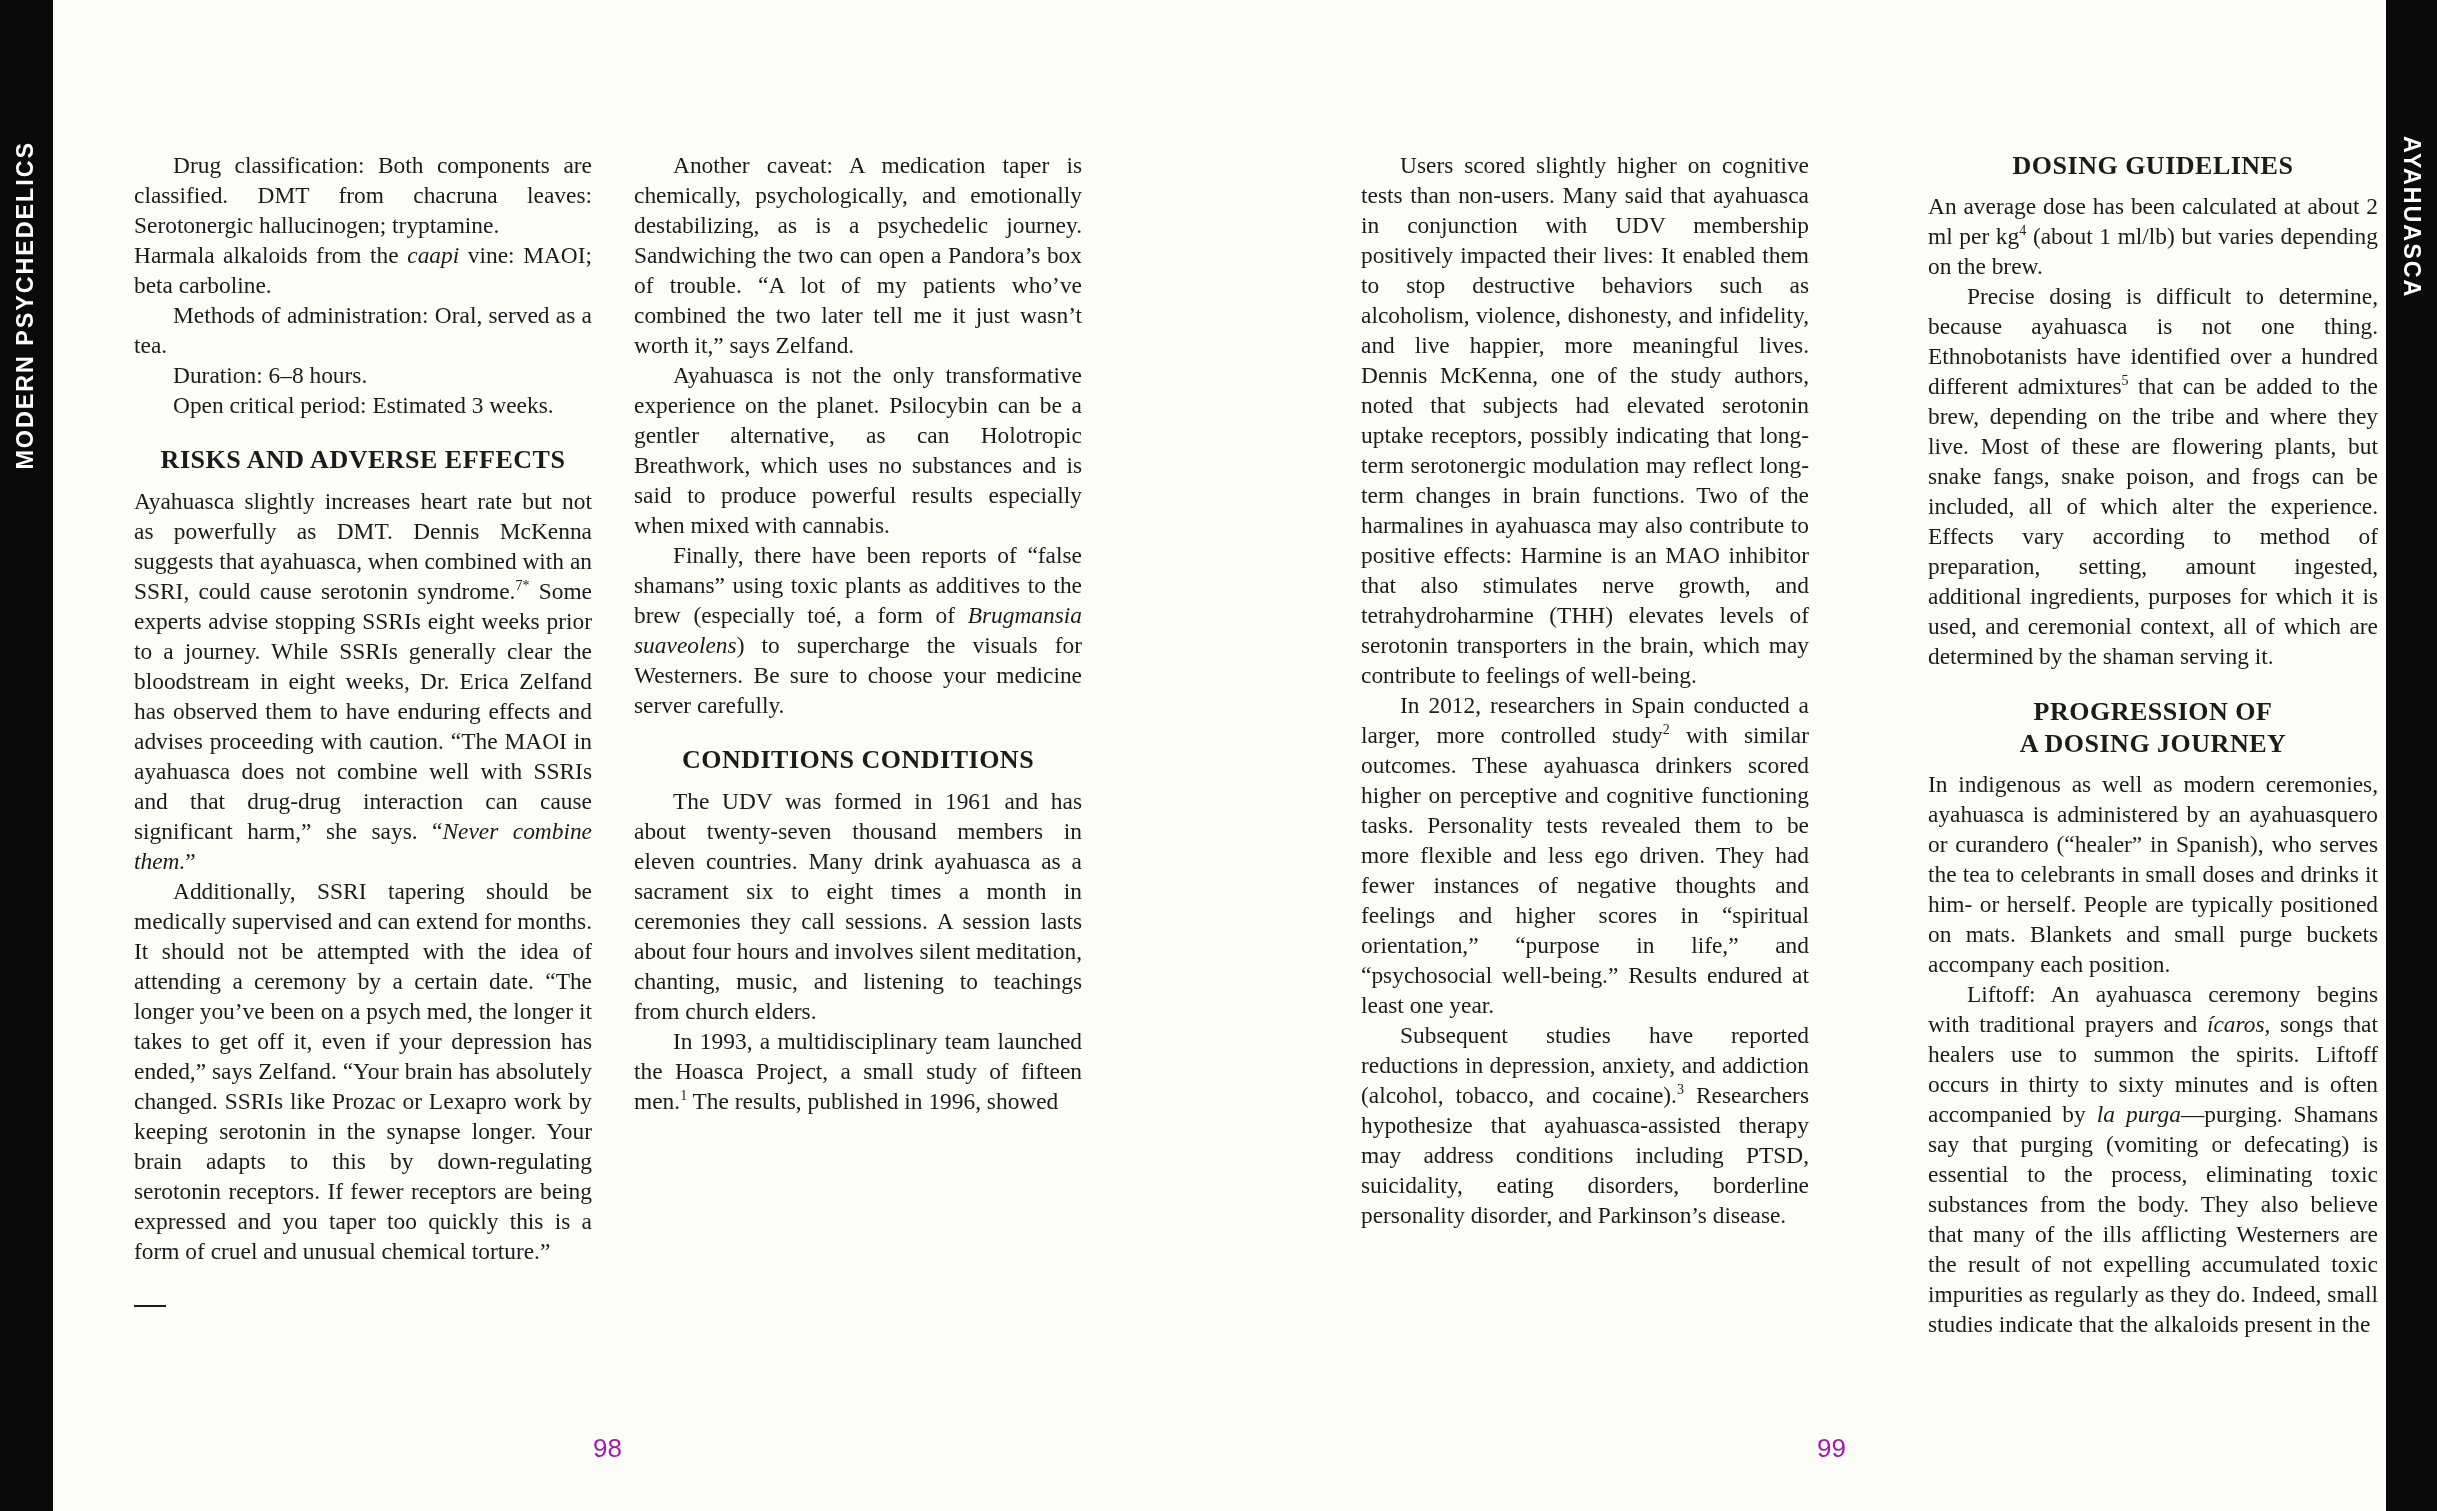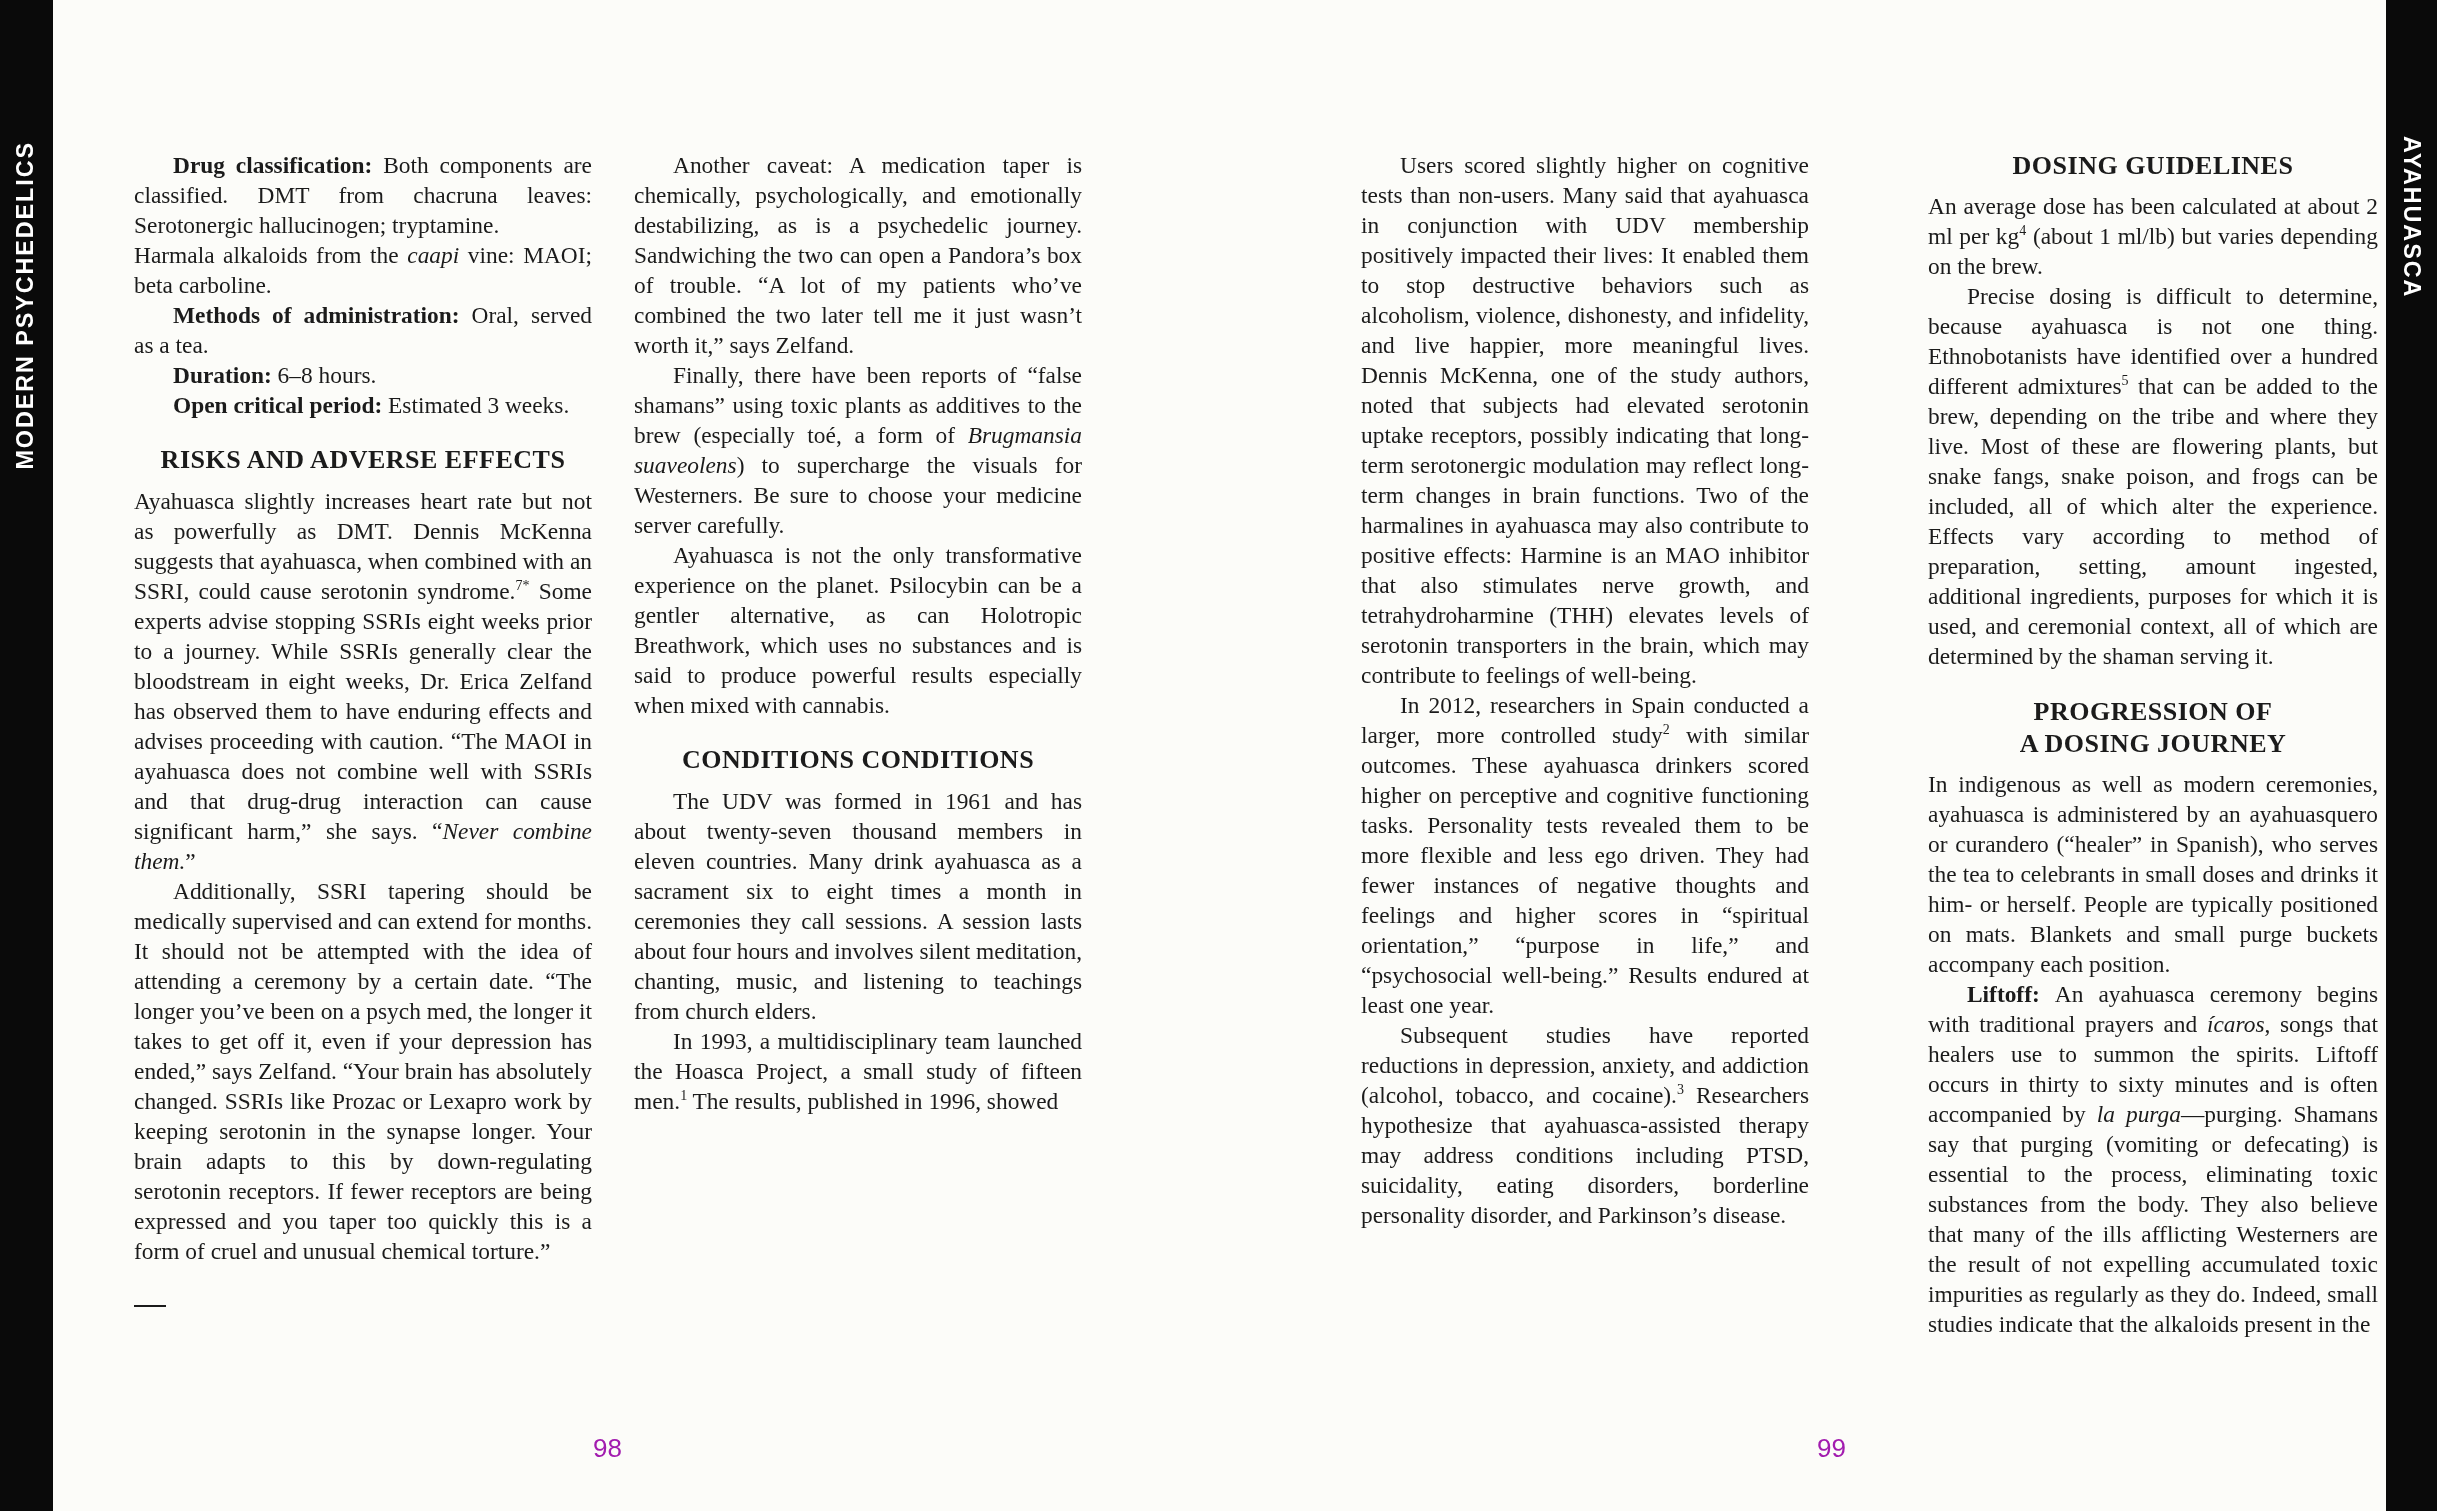--- a/index.html
+++ b/index.html
@@ -38,21 +38,21 @@
     color: #1b1b1b;
     text-align: justify;
   }
   .col-a { left: 134px;  width: 458px; }
   .col-b { left: 634px;  width: 448px; }
   .col-c { left: 1361px; width: 448px; }
   .col-d { left: 1928px; width: 450px; }
 
   .text-col p { margin: 0; }
   .text-col p.indent { text-indent: 39px; }
-  .b { font-weight: 700; }
+  .b { font-weight: 400; }
   .i { font-style: italic; }
   sup {
     font-size: 14px;
     vertical-align: super;
     line-height: 0;
   }
   .heading {
     font-weight: 700;
     font-size: 26px;
     line-height: 32px;
@@ -109,22 +109,22 @@
         <p class="indent"><span class="b">Duration: </span><span>6–8 hours.</span></p>
         <p class="indent"><span class="b">Open critical period: </span><span>Estimated 3 weeks.</span></p>
         <div class="heading">
           <div>RISKS AND ADVERSE EFFECTS</div>
         </div>
         <p class="noindent"><span>Ayahuasca slightly increases heart rate but not as powerfully as DMT. Dennis McKenna suggests that ayahuasca, when combined with an SSRI, could cause serotonin syndrome.</span><sup>7*</sup><span> Some experts advise stopping SSRIs eight weeks prior to a journey. While SSRIs generally clear the bloodstream in eight weeks, Dr. Erica Zelfand has observed them to have enduring effects and advises proceeding with caution. “The MAOI in ayahuasca does not combine well with SSRIs and that drug-drug interaction can cause significant harm,” she says. “</span><span class="i">Never combine them.</span><span>”</span></p>
         <p class="indent"><span>Additionally, SSRI tapering should be medically supervised and can extend for months. It should not be attempted with the idea of attending a ceremony by a certain date. “The longer you’ve been on a psych med, the longer it takes to get off it, even if your depression has ended,” says Zelfand. “Your brain has absolutely changed. SSRIs like Prozac or Lexapro work by keeping serotonin in the synapse longer. Your brain adapts to this by down-regulating serotonin receptors. If fewer receptors are being expressed and you taper too quickly this is a form of cruel and unusual chemical torture.”</span></p>
       </div>
     <div class="text-col col-b">
         <p class="indent"><span>Another caveat: A medication taper is chemically, psychologically, and emotionally destabilizing, as is a psychedelic journey. Sandwiching the two can open a Pandora’s box of trouble. “A lot of my patients who’ve combined the two later tell me it just wasn’t worth it,” says Zelfand.</span></p>
+        <p class="indent"><span>Ayahuasca is not the only transformative experience on the planet. Psilocybin can be a gentler alternative, as can Holotropic Breathwork, which uses no substances and is said to produce powerful results especially when mixed with cannabis.</span></p>
         <p class="indent"><span>Finally, there have been reports of “false shamans” using toxic plants as additives to the brew (especially toé, a form of </span><span class="i">Brugmansia suaveolens</span><span>) to supercharge the visuals for Westerners. Be sure to choose your medicine server carefully.</span></p>
-        <p class="indent"><span>Ayahuasca is not the only transformative experience on the planet. Psilocybin can be a gentler alternative, as can Holotropic Breathwork, which uses no substances and is said to produce powerful results especially when mixed with cannabis.</span></p>
         <div class="heading">
           <div>CONDITIONS CONDITIONS</div>
         </div>
         <p class="indent"><span>The UDV was formed in 1961 and has about twenty-seven thousand members in eleven countries. Many drink ayahuasca as a sacrament six to eight times a month in ceremonies they call sessions. A session lasts about four hours and involves silent meditation, chanting, music, and listening to teachings from church elders.</span></p>
         <p class="indent"><span>In 1993, a multidisciplinary team launched the Hoasca Project, a small study of fifteen men.</span><sup>1</sup><span> The results, published in 1996, showed</span></p>
       </div>
 
     <div class="footnote">
       <div class="footnote-rule"></div>
     </div>

